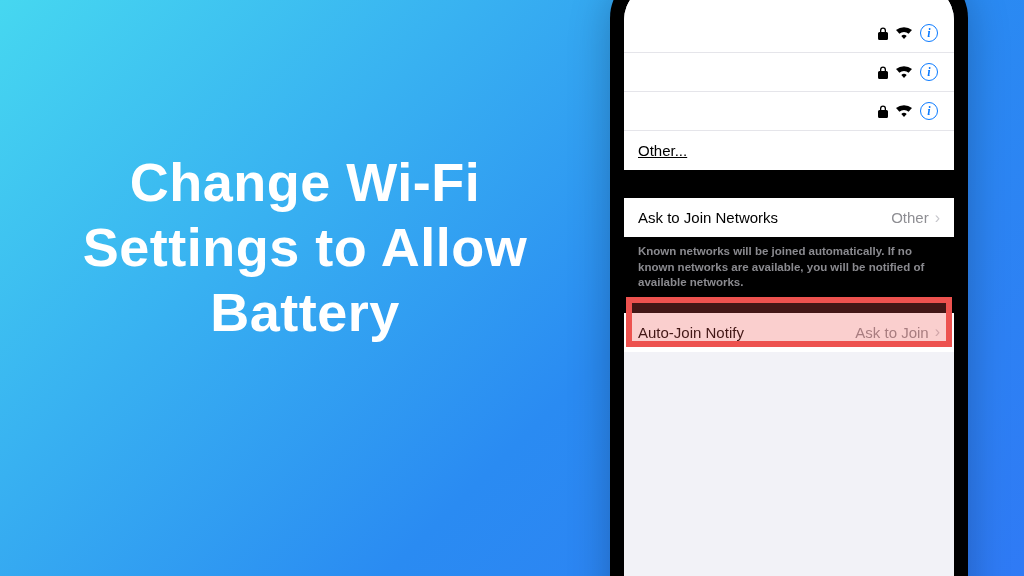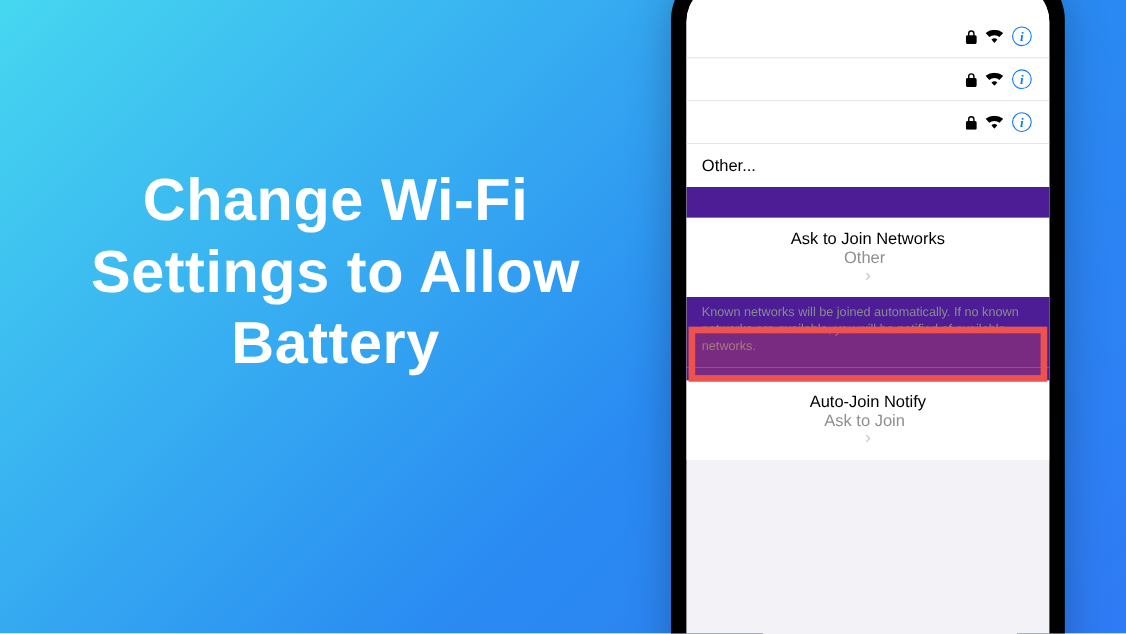--- a/index.html
+++ b/index.html
@@ -37,30 +37,31 @@
     border-radius: 36px;
     background: #f2f2f7;
     overflow: hidden;
     position: relative;
   }
   
   .section-white {
     background: #fff;
   }
   .section-gray {
-    background: #4c1d95;
+    background: #000000;
+    font-weight: bold;
   }
   .row {
     display: flex; align-items: center;
     padding: 11px 14px;
     font-size: 15px;
     color: #000;
     border-top: 0.5px solid #e3e3e8;
   }
-  .row:first-child { border-top: none; flex-direction: column; }
+  .row:first-child { border-top: none; }
   .row .label { flex: 1; }
   .row .value { color: #8e8e93; margin-right: 6px; font-size: 15px; }
   .chevron {
     color: #c7c7cc; font-size: 16px; line-height: 1;
   }
   .network-icons {
     display: flex; align-items: center; gap: 8px;
     margin-left: auto;
     padding-right: 2px;
   }
@@ -140,21 +141,21 @@
                 </svg>
             </span>
             <span class="wifi-icon">
               <svg width="16" height="12" viewBox="0 0 16 12">
                   <path fill="#000" d="M8 12L5.3 8.9a4.3 4.3 0 015.4 0L8 12zM3.4 6.7l-1.8-2a9.6 9.6 0 0112.8 0l-1.8 2a6.9 6.9 0 00-9.2 0zM0 2.9A13 13 0 0116 2.9l-1.7 1.9a10.3 10.3 0 00-12.6 0L0 2.9z"></path>
                 </svg>
             </span>
             <span class="info-icon">i</span>
           </div>
         </div>
-        <div class="row" style="border-top:0.5px solid #e5e5ea;">
+        <div class="row" style="border-top:0.5px solid #e5e5ea;text-decoration:underline;">
           <span class="label">Other...</span>
         </div>
       </div>
 
       <div class="section-gray" style="height:28px;"></div>
 
       <div class="section-white">
         <div class="row">
           <span class="label">Ask to Join Networks</span>
           <span class="value">Other</span>

